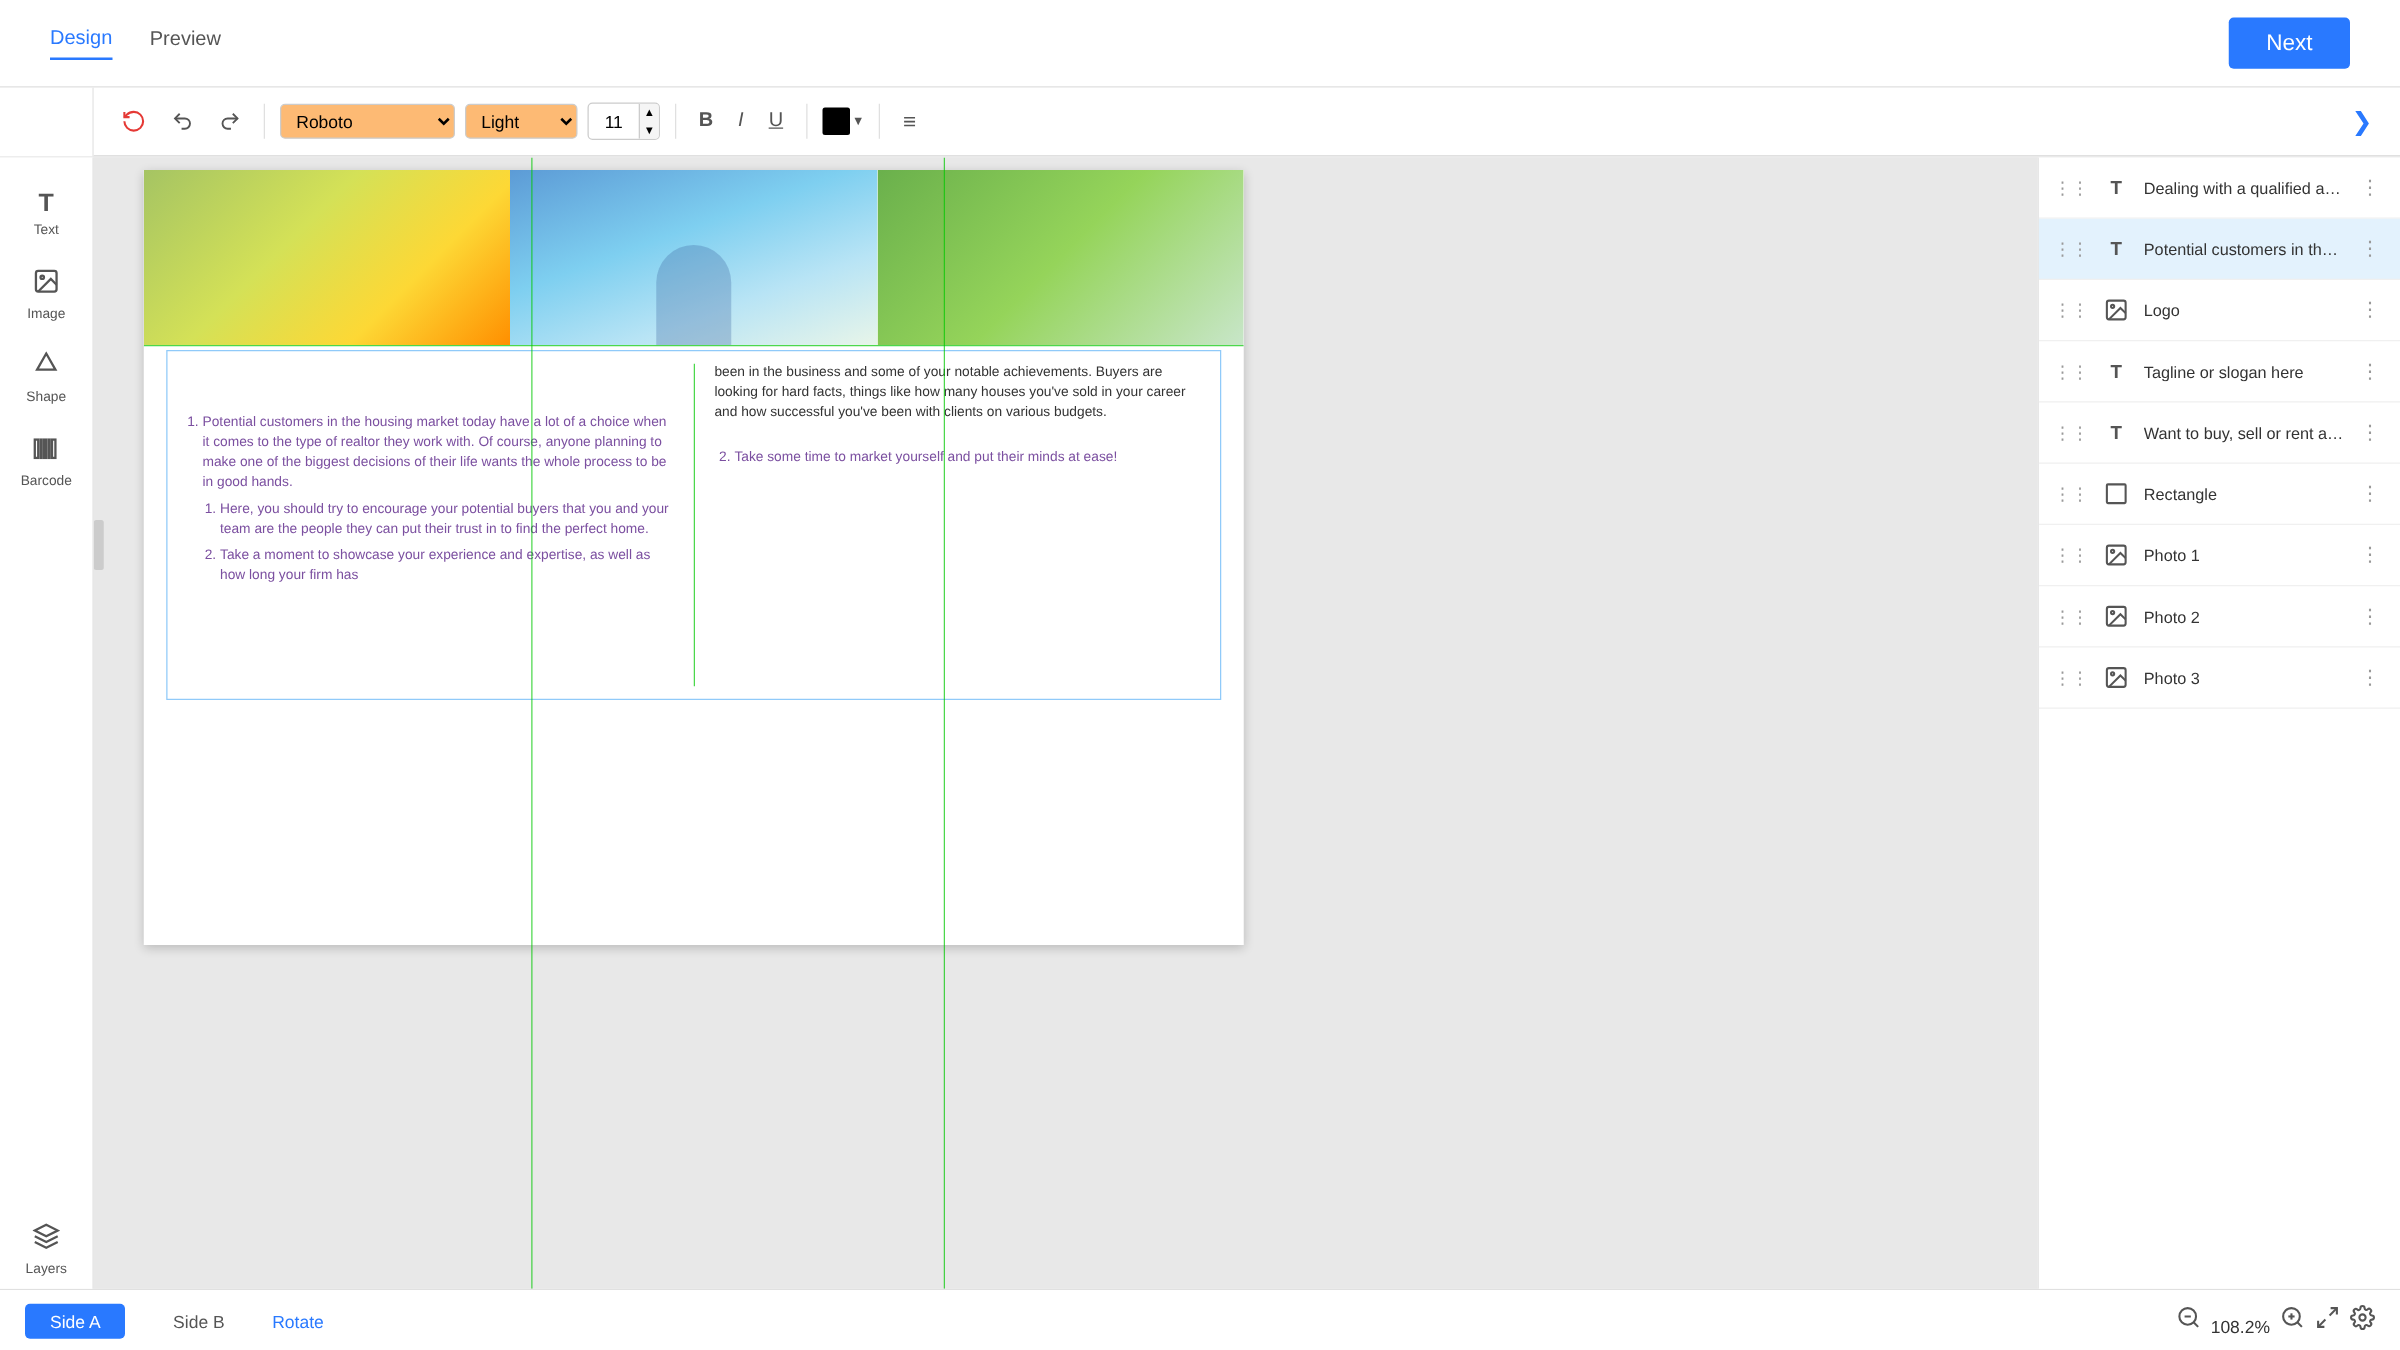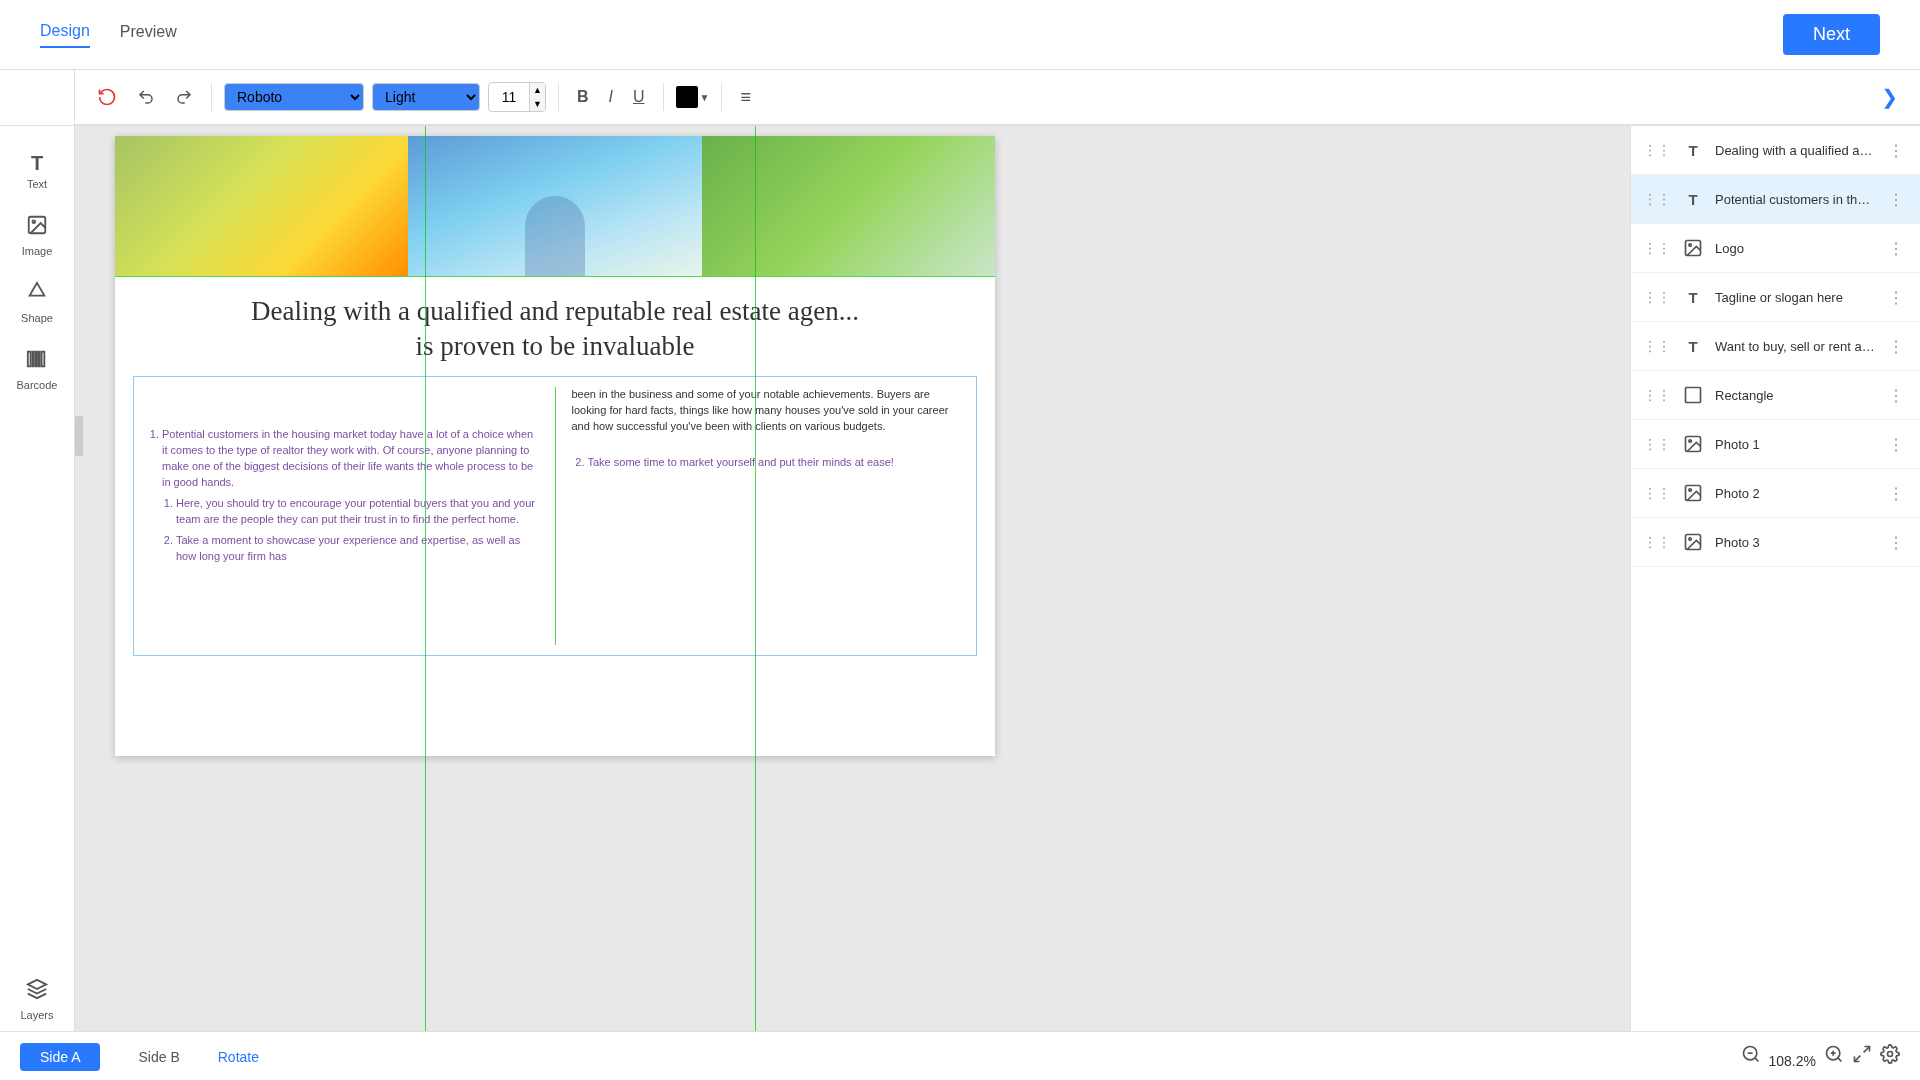--- a/index.html
+++ b/index.html
@@ -61,25 +61,25 @@
       border-radius: 3px;
       display: flex;
       align-items: center;
       justify-content: center;
     }
     .toolbar-select {
       border: 1px solid #ccc;
       border-radius: 4px;
       padding: 4px 8px;
       font-size: 14px;
-      background: #3b82f6;
+      background: #fdba74;
       cursor: pointer;
     }
     .font-family-select { width: 140px; }
-    .font-weight-select { width: 108px; }
+    .font-weight-select { width: 90px; }
     .font-size-input {
       width: 55px;
       border: 1px solid #ccc;
       border-radius: 4px;
       padding: 4px 6px;
       font-size: 14px;
       text-align: center;
     }
     .toolbar-divider {
       width: 1px;
@@ -449,26 +449,20 @@
             <div style="position:absolute; bottom:0; left:50%; transform:translateX(-50%); width:60px; height:80px; background:rgba(60,100,160,0.3); border-radius:40px 40px 0 0;"></div>
           </div>
         </div>
         <div class="slide-photo">
           <div class="slide-photo-placeholder photo-garden" style="background: linear-gradient(135deg, #6ab04c 0%, #95d45a 50%, #c8e6c9 100%);"></div>
         </div>
       </div>
 
       <div style="position:absolute; top:140px; left:0; width:100%; height:1px; background:rgba(0,200,0,0.7); z-index:10;"></div>
 
-      <div style="padding: 18px 20px 8px; text-align:center;">
-        <div style="font-family: Georgia, serif; font-size: 27px; color: #333; line-height: 1.3;">
-          Dealing with a qualified and reputable real estate age<span style="color:#333;">n</span>...
-          <br>is proven to be invaluable
-        </div>
-      </div>
 
       <div style="border: 1.5px solid #90caf9; margin: 4px 18px; padding: 10px 12px; display:flex; gap:16px; min-height:280px;">
 
         <div style="flex:1;margin-top:40px;">
           <ol style="padding-left:16px; color:#7b4fa0; font-size:11px; line-height:1.45;">
             <li>Potential customers in the housing market today have a lot of a choice when it comes to the type of realtor they work with. Of course, anyone planning to make one of the biggest decisions of their life wants the whole process to be in good hands.
               <ol style="padding-left:14px; margin-top:5px;">
                 <li>Here, you should try to encourage your potential buyers that you and your team are the people they can put their trust in to find the perfect home.</li>
                 <li style="margin-top:5px;">Take a moment to showcase your experience and expertise, as well as how long your firm has</li>
               </ol>

